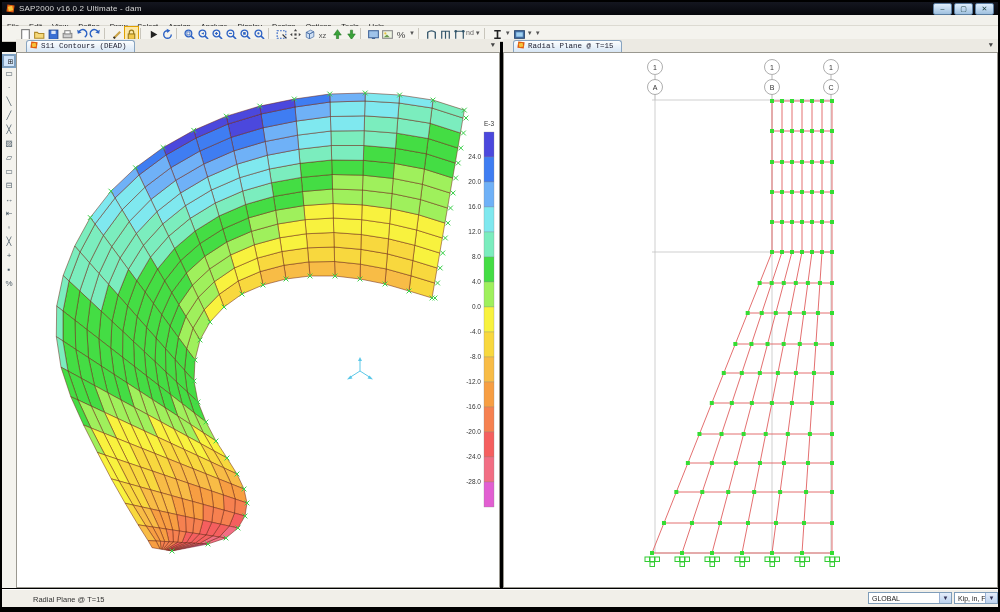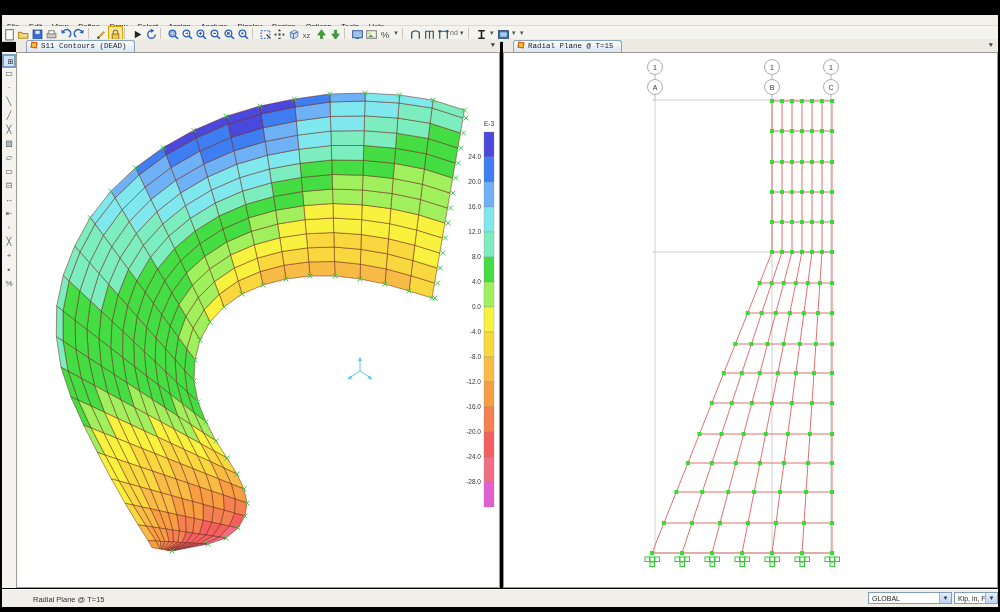--- a/index.html
+++ b/index.html
@@ -9,21 +9,21 @@
   #titlebar{position:absolute;left:2px;top:2px;right:2px;height:13px;background:linear-gradient(#14161f,#06070c);color:#d8d8d8;}
   #titlebar .appicon{position:absolute;left:4px;top:2px;width:9px;height:9px;}
   #titlebar .title{position:absolute;left:17px;top:2px;font-size:8px;letter-spacing:.2px;}
   #caption-buttons{position:absolute;right:4px;top:1px;display:flex;gap:2px;}
   .capbtn{width:17px;height:10px;background:linear-gradient(#dfeefc,#9fc0df);border:1px solid #5a7da0;border-radius:2px;
           font-size:7px;line-height:9px;text-align:center;color:#244;}
   
   #menubar{position:absolute;left:2px;top:15px;right:2px;height:10px;background:#f2f1ec;border-bottom:1px solid #dcdad2;}
   .menu-item{display:inline-block;padding:1px 5px 0 5px;font-size:7.5px;color:#1a1a1a;line-height:9px;}
   
-  #toolbar{position:absolute;left:2px;top:26px;right:2px;height:15px;background:#f4f3ee;border-bottom:1px solid #cfccc2;}
+  #toolbar{position:absolute;left:2px;top:26px;right:2px;height:15px;background:#f4f3ee;border-bottom:1px solid #cfccc2;padding-left:16px;}
   .tb-icon{display:inline-block;width:13px;height:13px;margin:1px 0 0 1px;vertical-align:top;}
   .tb-icon.hl{background:#fde9a9;outline:1px solid #e0a000;}
   .tb-sep{display:inline-block;width:4px;height:11px;margin:2px 1px 0 2px;border-left:1px solid #c9c6bc;vertical-align:top;}
   .tb-dd{display:inline-block;width:8px;font-size:6px;color:#555;vertical-align:top;margin-top:4px;text-align:center;}
   .tb-txt{display:inline-block;font-size:7px;color:#666;margin-top:3px;vertical-align:top;}
   
   #side-toolbar{position:absolute;left:2px;top:52px;width:14px;height:536px;background:#f4f3ee;border-right:1px solid #d5d2c8;}
   .sb-icon{width:12px;height:13px;margin:1px 0 0 1px;font-size:8px;line-height:13px;text-align:center;color:#4a5a66;}
   .sb-icon.sel{background:#cfe4fa;outline:1px solid #7aa0c4;}
   
@@ -48,20 +48,32 @@
   .sel .arrow{position:absolute;right:0;top:0;bottom:0;width:11px;background:linear-gradient(#e6eefa,#bcd2ee);
        border-left:1px solid #9ab2d5;font-size:6px;text-align:center;line-height:11px;color:#335;}
   #sel-csys{left:866px;width:84px;}
   #sel-units{left:952px;width:44px;}
 </style>
 </head>
 <body>
 
 <div id="screen">
 
+  <div id="titlebar">
+    <svg class="appicon" viewBox="0 0 10 10">
+      <rect x="1" y="1" width="8" height="8" fill="#e05a10" transform="rotate(8 5 5)"></rect>
+      <rect x="2.5" y="2.5" width="5" height="5" fill="#f6c23c" transform="rotate(-12 5 5)"></rect>
+    </svg>
+    <span class="title">SAP2000 v16.0.2 Ultimate  - dam</span>
+    <div id="caption-buttons">
+      <div class="capbtn">–</div>
+      <div class="capbtn">▢</div>
+      <div class="capbtn">✕</div>
+    </div>
+  </div>
 
   <div id="menubar"><span class="menu-item">File</span><span class="menu-item">Edit</span><span class="menu-item">View</span><span class="menu-item">Define</span><span class="menu-item">Draw</span><span class="menu-item">Select</span><span class="menu-item">Assign</span><span class="menu-item">Analyze</span><span class="menu-item">Display</span><span class="menu-item">Design</span><span class="menu-item">Options</span><span class="menu-item">Tools</span><span class="menu-item">Help</span></div>
 
   <div id="toolbar"><span class="tb-icon"><svg width="13" height="13" viewBox="0 0 12 12">
           <rect x="2.5" y="1.5" width="7" height="9.5" fill="#fff" stroke="#777"></rect>
         </svg></span><span class="tb-icon"><svg width="13" height="13" viewBox="0 0 12 12">
           <path d="M1.5 9.5 L1.5 4 L4 4 L5 5 L10 5 L10 9.5 Z" fill="#f6d97a" stroke="#b08a2a"></path>
         </svg></span><span class="tb-icon"><svg width="13" height="13" viewBox="0 0 12 12">
           <rect x="2" y="2" width="8" height="8.5" fill="#3b6fd4" stroke="#234a99"></rect>
           <rect x="4" y="2.5" width="4" height="3" fill="#dce6f8"></rect>

